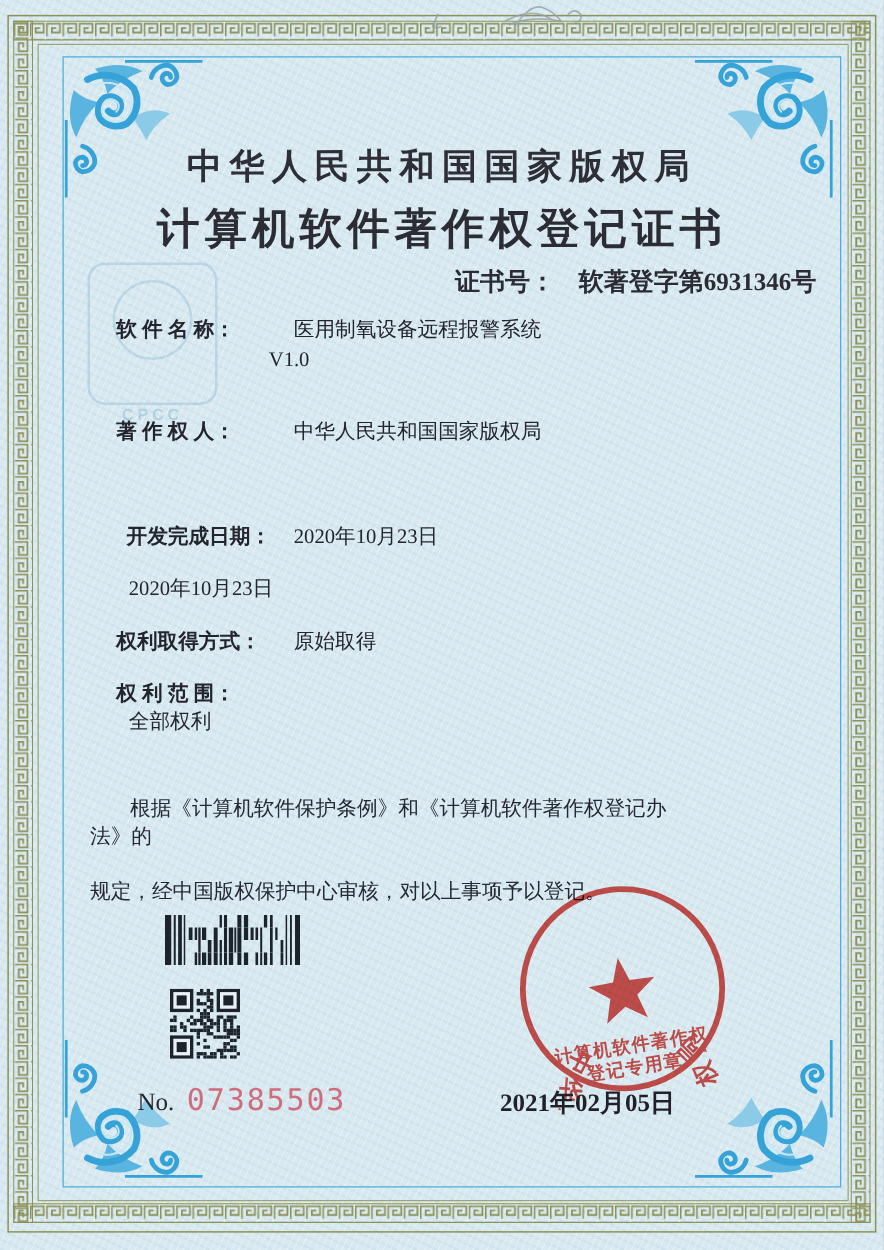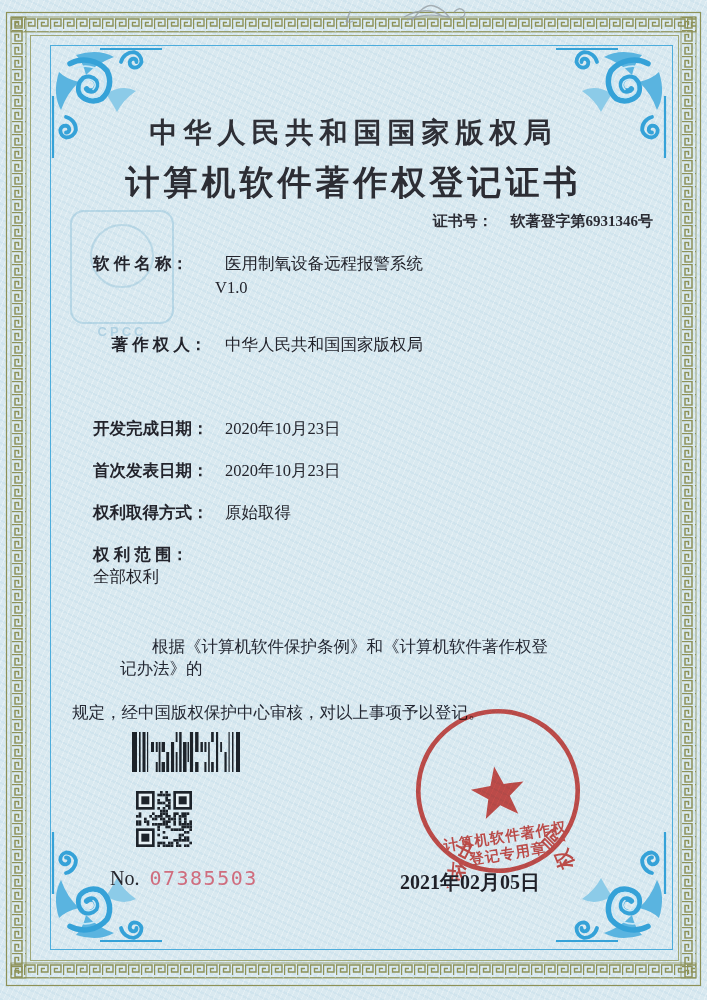--- a/index.html
+++ b/index.html
@@ -21,38 +21,38 @@
   .corner-orn{position:absolute;width:118px;height:118px;}
   .corner-orn.tl{left:46px;top:42px;}
   .corner-orn.tr{left:554px;top:42px;transform:scaleX(-1);}
   .corner-orn.bl{left:46px;top:830px;transform:scaleY(-1);}
   .corner-orn.br{left:554px;top:830px;transform:scale(-1,-1);}
   
   .authority{left:0;top:114px;width:707px;text-align:center;
     font-size:28px;font-weight:700;letter-spacing:6px;color:#2e2f36;}
   .cert-title{left:0;top:160px;width:707px;text-align:center;
     font-size:34px;font-weight:700;letter-spacing:4px;color:#2c2d34;}
-  .certno-line{right:54px;top:212px;font-size:15px;font-weight:700;color:#2a2b33;}
+  .certno-line{right:54px;top:212px;font-size:20px;font-weight:700;color:#2a2b33;}
   .certno-line .gap{display:inline-block;width:14px;}
   
   .frow{position:absolute;left:73px;display:flex;align-items:flex-start;
     font-size:16.5px;color:#23242c;white-space:nowrap;padding-left:20px;}
   .frow .lbl{font-weight:700;min-width:132px;}
-  .frow .val{font-weight:400;}
-  .f0{top:253px;} .f1{top:334px;text-align:center;} .f2{top:418px;} .f3{top:460px;}
+  .frow .val{margin-left:10px;font-weight:400;}
+  .f0{top:253px;} .f1{top:334px;} .f2{top:418px;text-align:center;} .f3{top:460px;}
   .f4{top:502px;} .f5{top:544px;flex-direction:column;} .f6{top:586px;}
   .val2{position:absolute;left:215px;top:278px;font-size:16.5px;}
   
   .statement{left:72px;top:636px;width:490px;font-size:16.5px;color:#242833;}
-  .statement .l1{text-indent:32px;margin-bottom:22px;margin-left:48px;}
+  .statement .l1{text-indent:32px;margin-bottom:22px;}
   
   #barcode{position:absolute;left:132px;top:732px;}
   #qrcode{position:absolute;left:136px;top:791px;}
   .serial{left:110px;top:866px;font-size:20px;color:#26272e;white-space:nowrap;}
-  .serial .num{font-family:"DejaVu Sans Mono",monospace;font-size:20px;
+  .serial .num{font-family:"DejaVu Sans Mono",monospace;font-size:24px;
     color:#cf6d7e;letter-spacing:1.5px;margin-left:10px;}
   
   #seal{position:absolute;left:410px;top:703px;opacity:.93;transform:rotate(-9deg);
     mix-blend-mode:multiply;}
   .sealring{fill:none;stroke:#d9453f;stroke-width:4.5;}
   .sealfill{fill:#d9453f;}
   .sealarc{font-size:19px;font-weight:700;fill:#d9453f;letter-spacing:5px;
     font-family:"Liberation Serif",serif;}
   .sealtxt{font-size:14px;font-weight:700;fill:#d9453f;text-anchor:middle;
     letter-spacing:1px;font-family:"Liberation Serif",serif;}
@@ -173,21 +173,20 @@
 
   <div class="frow f1">
     <span class="lbl">著 作 权 人：</span>
     <span class="val">中华人民共和国国家版权局</span>
   </div>
   <div class="frow f2">
     <span class="lbl">开发完成日期：</span>
     <span class="val">2020年10月23日</span>
   </div>
   <div class="frow f3">
-    <span class="lbl">首次发表日期：</span>
     <span class="val">2020年10月23日</span>
   </div>
   <div class="frow f4">
     <span class="lbl">权利取得方式：</span>
     <span class="val">原始取得</span>
   </div>
   <div class="frow f5">
     <span class="lbl">权 利 范 围：</span>
     <span class="val">全部权利</span>
   </div>

